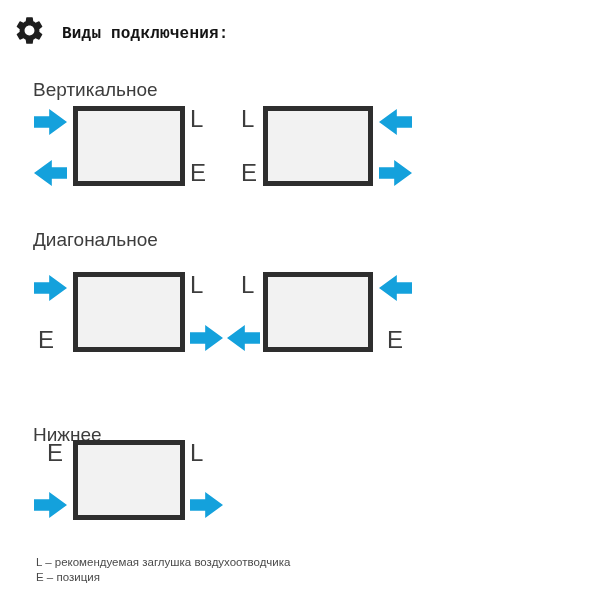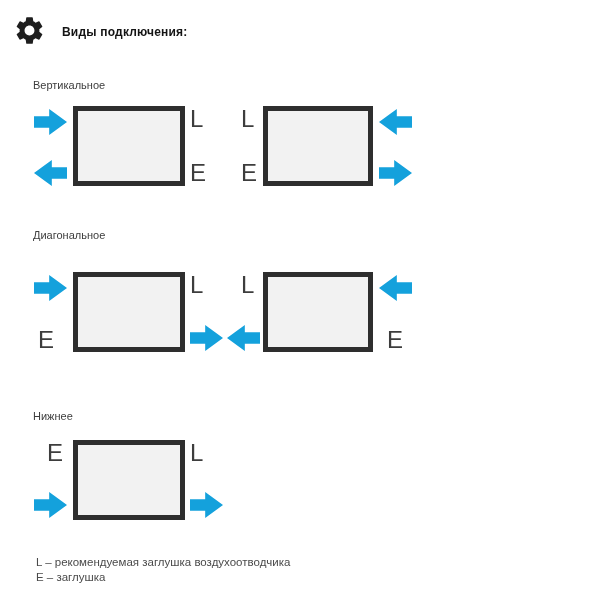--- a/index.html
+++ b/index.html
@@ -5,26 +5,26 @@
   html,body{margin:0;padding:0;}
   body{
     width:600px;height:600px;background:#ffffff;
     font-family:"Liberation Sans", sans-serif;
     position:relative;overflow:hidden;
   }
   .abs{position:absolute;}
   
   .gear{left:13px;top:14px;width:33px;height:33px;}
   .page-title{
-    left:62px;top:25px;font-size:12px;font-weight:700;
-    color:var(--c-text-primary,#141414);letter-spacing:.2px;
+    left:62px;top:25px;font-size:16px;font-weight:700;
+    color:var(--c-text-primary,#141414);letter-spacing:.2px;font-family:Liberation Mono, monospace;
   }
   
   .sec-title{
-    left:33px;font-size:11px;font-weight:400;
+    left:33px;font-size:19px;font-weight:400;
     color:var(--c-text-secondary,#3d3d3d);line-height:1;text-align:right;
   }
   
   .radiator{
     box-sizing:border-box;
     background:var(--c-radiator-fill,#f2f2f2);
     border:5px solid var(--c-radiator-border,#2e2e2e);
   }
   
   .arrow{
@@ -75,22 +75,22 @@
 <div class="abs port" style="left:190px;top:273px">L</div>
 <div class="abs port" style="left:38px;top:328px">E</div>
 <div class="abs arrow" style="left:190px;top:325px"></div>
 
 <div class="abs radiator" style="left:263px;top:272px;width:110px;height:80px"></div>
 <div class="abs port" style="left:241px;top:273px">L</div>
 <div class="abs arrow left" style="left:379px;top:275px"></div>
 <div class="abs arrow left" style="left:227px;top:325px"></div>
 <div class="abs port" style="left:387px;top:328px">E</div>
 
-<div class="abs sec-title" style="top:411px">Нижнее</div>
+<div class="abs sec-title" style="top:425px">Нижнее</div>
 
 <div class="abs radiator" style="left:73px;top:440px;width:112px;height:80px"></div>
 <div class="abs port" style="left:47px;top:441px">E</div>
 <div class="abs port" style="left:190px;top:441px">L</div>
 <div class="abs arrow" style="left:34px;top:492px"></div>
 <div class="abs arrow" style="left:190px;top:492px"></div>
 
 <div class="abs legend-line" style="top:555px">L – рекомендуемая заглушка воздухоотводчика</div>
-<div class="abs legend-line" style="top:570px">E – заглушка</div>
+<div class="abs legend-line" style="top:570px">E – позиция</div>
 
 </body></html>

